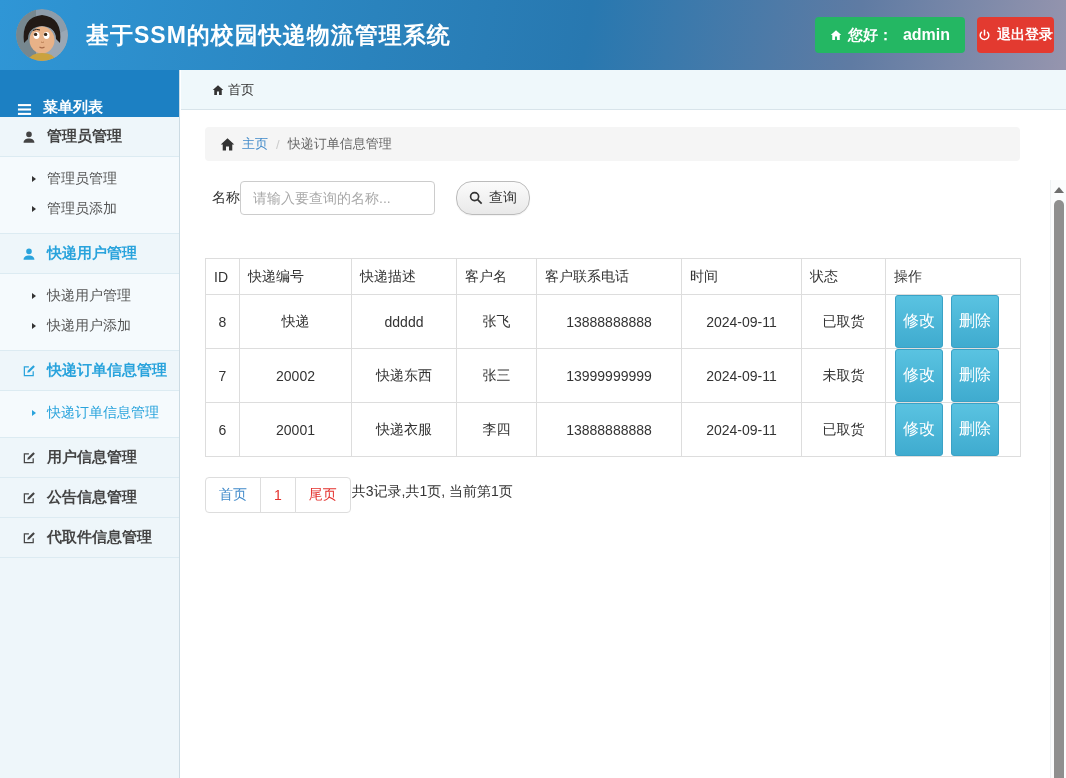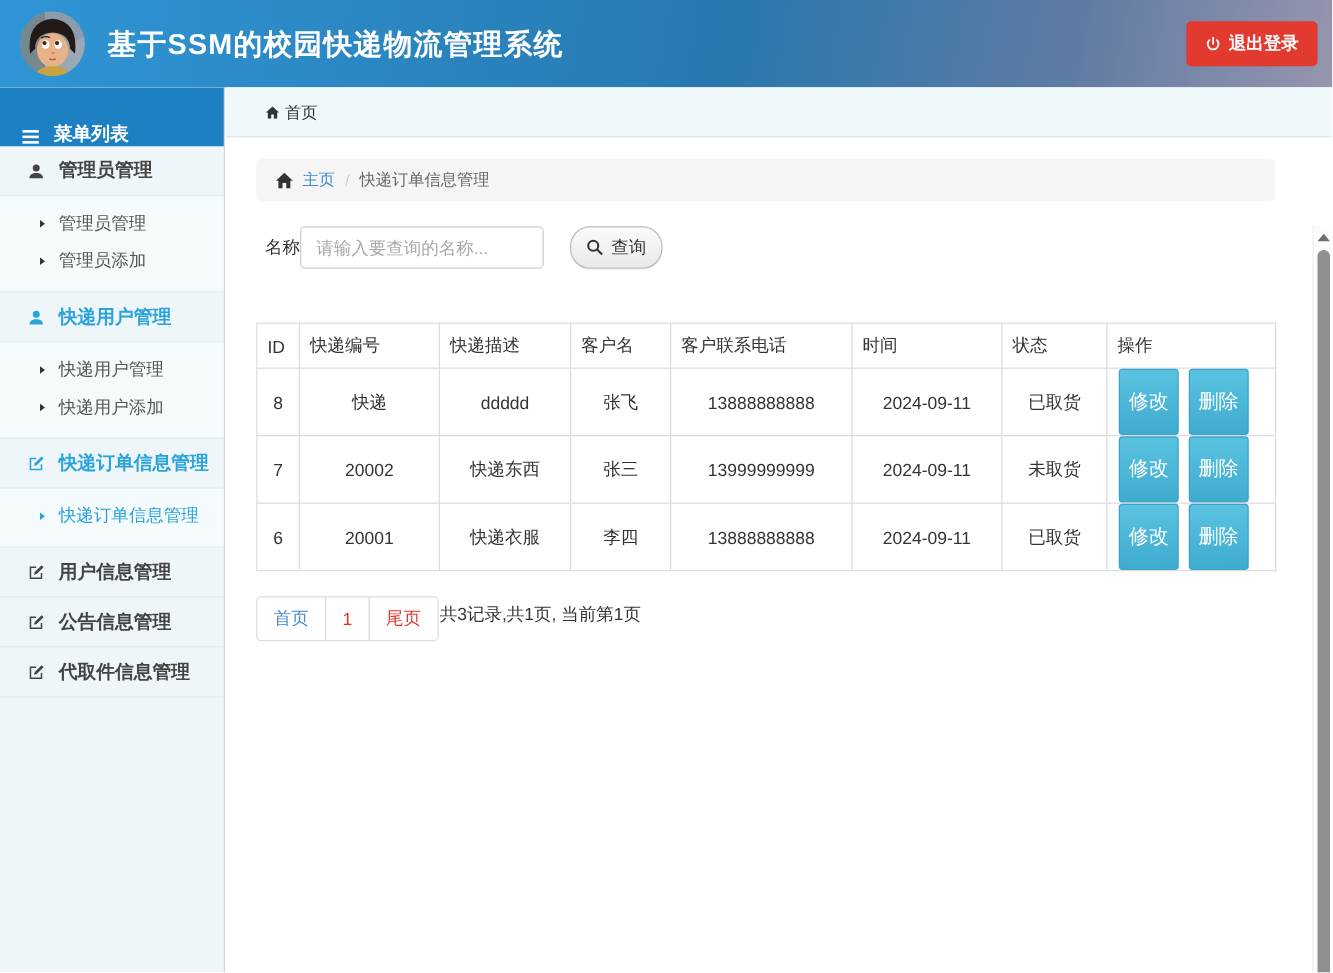--- a/index.html
+++ b/index.html
@@ -10,21 +10,21 @@
   
   .header { position:absolute; top:0; left:0; width:1066px; height:70px;
     background:linear-gradient(100deg,#2f96d6 0%,#2a83bd 35%,#2878b0 55%,#5f7ba3 80%,#9695ae 100%);
     display:flex; align-items:center; padding:0 12px 0 16px; }
   .avatar { width:52px; height:52px; border-radius:50%; overflow:hidden; flex:0 0 auto; }
   .app-title { color:#fff; font-size:23px; font-weight:bold; margin-left:18px; letter-spacing:1px; flex:1 1 auto; }
   .hbtn { display:flex; align-items:center; border-radius:4px; color:#fff; font-weight:bold; cursor:pointer; height:36px; }
   .btn-greet { background:#24b763; padding:0 15px; margin-right:12px; font-size:15px; }
   .btn-greet .uname { font-size:16px; margin-left:10px; }
   .btn-greet .ico { margin-right:6px; display:flex; }
-  .btn-logout { background:#e33a30; padding:0 15px; font-size:14px; }
+  .btn-logout { background:#e33a30; padding:0 1px; font-size:14px; }
   .btn-logout .ico { margin-right:6px; display:flex; }
 
   
   .sidebar { position:absolute; top:70px; left:0; width:180px; height:708px;
     background:#eef6fa; border-right:1px solid #ccdbe3; }
   .menu-head { height:47px; background:#1c80c3; color:#fff; font-size:15px; font-weight:bold;
     display:flex; align-items:flex-end; gap:11px; padding-left:17px; }
   .side-section { height:40px; display:flex; align-items:center; gap:11px; padding-left:22px;
     font-size:15px; font-weight:bold; color:#444; border-bottom:1px solid #dcebf2; cursor:pointer; }
   .sub-group { padding:7px 0 9px 0; border-bottom:1px solid #dcebf2; background:#f5fafd; }
@@ -104,20 +104,29 @@
           <circle cx="29.6" cy="25.4" r="1.7" fill="#3a2a1c"></circle>
           <path d="M17 21.5 q3.5 -2 7 -0.5" stroke="#221a16" stroke-width="1" fill="none"></path>
           <path d="M25 33 q1.5 1 3 0" stroke="#b97f54" stroke-width="1" fill="none"></path>
           <path d="M23.5 38 q2.5 1.6 5 0" stroke="#a86a48" stroke-width="1.2" fill="none"></path>
           <path d="M12 52 Q14 44 26 44 Q38 44 40 52 Z" fill="#caa23f"></path>
         </g>
       </svg>
     </div>
     <div class="app-title">基于SSM的校园快递物流管理系统</div>
 
+    <div class="hbtn btn-greet">
+      <span class="ico">
+        <svg width="12" height="12" viewBox="0 0 16 16" fill="#fff">
+            <path d="M8 1.5 15 8h-2v6.5h-3.6V10H6.6v4.5H3V8H1z"></path>
+          </svg>
+      </span>
+      <span>您好：</span>
+      <span class="uname">admin</span>
+    </div>
 
     <div class="hbtn btn-logout">
       <span class="ico">
         <svg width="13" height="13" viewBox="0 0 16 16" fill="none" stroke="#fff" stroke-width="1.8" stroke-linecap="round">
             <path d="M8 1.5v6"></path>
             <path d="M4.3 3.9a5.3 5.3 0 1 0 7.4 0"></path>
           </svg>
       </span>
       <span>退出登录</span>
     </div>

